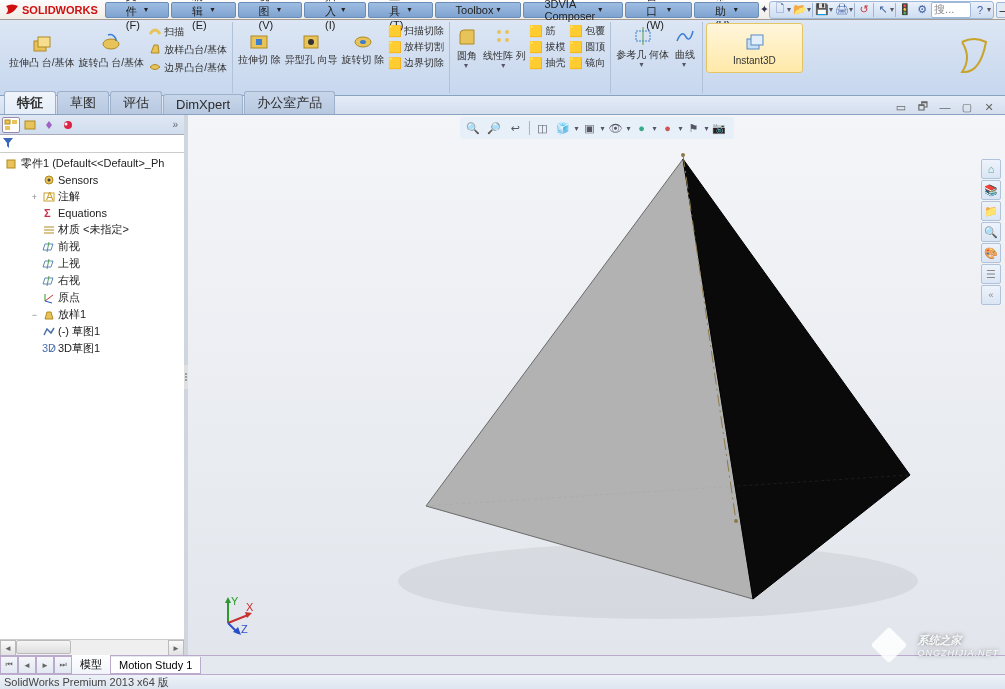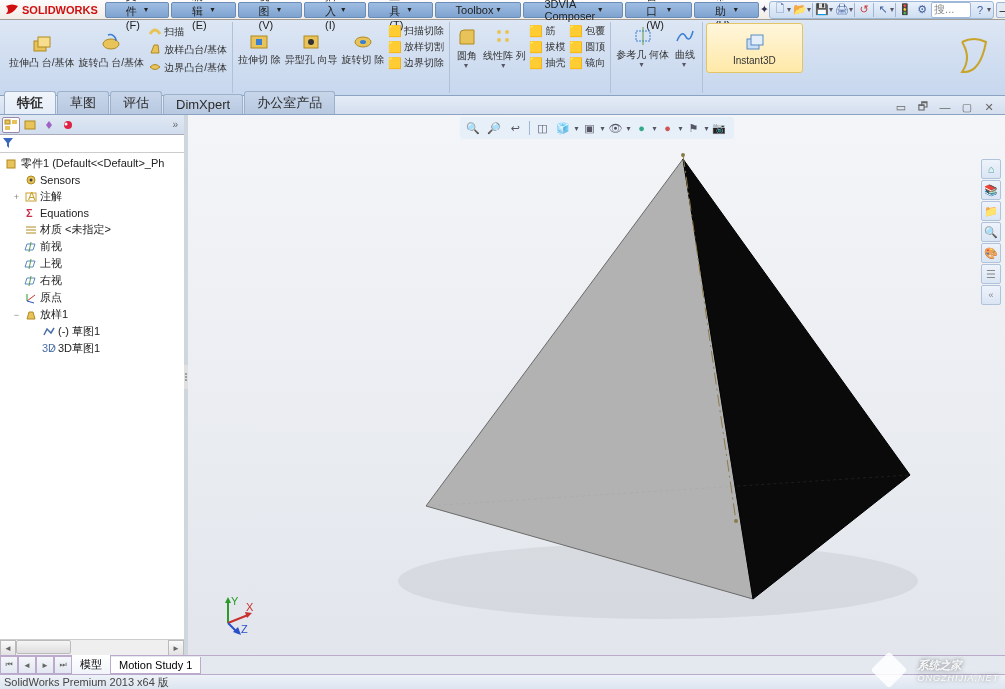--- a/index.html
+++ b/index.html
@@ -44,21 +44,21 @@
 .side-ic{width:18px;height:16px;display:flex;align-items:center;justify-content:center;border:1px solid transparent;border-radius:2px}
 .side-ic.active{background:#fff;border-color:#98a}
 .side-expand{margin-left:auto;font-size:10px;color:#666;padding:0 4px}
 .side-filter{height:18px;background:#fff;border-bottom:1px solid #ccc;display:flex;align-items:center;padding:0 2px}
 .filter-ic{width:14px;height:14px;color:#3a66bb}
 .tree{flex:1;background:#fff;overflow:auto;padding:2px 0}
 .tree-item{display:flex;align-items:center;padding:1px 0 1px 4px;gap:2px;white-space:nowrap}
 .tree-item .tw{width:9px;text-align:center;color:#888;font-size:9px}
 .tree-item .tic{width:15px;height:14px;display:flex;align-items:center;justify-content:center}
 .tree-item .tlb{font-size:11px;color:#222}
-.ind1{padding-left:12px}.ind2{padding-left:30px}
+.ind1{padding-left:30px}.ind2{padding-left:30px}
 .side-scroll{height:16px;background:#e8e8e8;border-top:1px solid #ccc;display:flex}
 .sb-btn{width:16px;height:16px;background:linear-gradient(#fafafa,#e2e2e2);border:1px solid #bbb;display:flex;align-items:center;justify-content:center;font-size:8px;color:#666}
 .sb-track{flex:1;background:#efefef}
 .sb-thumb{width:55px;height:14px;background:linear-gradient(#f5f5f5,#dedede);border:1px solid #bbb;border-radius:2px}
 
 .viewport{flex:1;background:linear-gradient(#f4f5f8,#e2e6ec);position:relative;overflow:hidden}
 .view-tb{position:absolute;top:2px;left:50%;transform:translateX(-50%);display:flex;align-items:center;gap:1px;background:rgba(230,238,248,.9);padding:2px 4px;border-radius:3px;z-index:5}
 .vt-btn{width:20px;height:18px;display:flex;align-items:center;justify-content:center;color:#556}
 .vt-sep{width:1px;height:14px;background:#a0b5d0;margin:0 2px}
 .vt-dd{font-size:8px;color:#556}
@@ -67,21 +67,21 @@
 .pyramid{position:absolute;top:36px;left:110px;width:650px;height:490px;z-index:1}
 .triad{position:absolute;left:28px;bottom:20px;width:40px;height:40px;z-index:3}
 
 .bottom-tabs{position:absolute;left:0;right:0;bottom:15px;height:19px;background:#e4e9f0;border-top:1px solid #bac;display:flex;align-items:center}
 .bt-nav{display:flex;height:100%}
 .bt-nav .nb{width:18px;height:18px;background:linear-gradient(#f4f6fa,#e2e8f1);border:1px solid #bac;display:flex;align-items:center;justify-content:center;font-size:8px;color:#666}
 .bt-tab{padding:2px 8px;background:#fff;border:1px solid #bac;border-top:none;font-size:11px;margin-left:-1px}
 .bt-tab.first{background:linear-gradient(#fff,#f0f4fa)}
 .statusbar{position:absolute;left:0;right:0;bottom:0;height:15px;background:linear-gradient(#eef2f8,#dde5f0);border-top:1px solid #bac;display:flex;align-items:center;padding:0 4px;font-size:10px;color:#444}
 
-.watermark{position:absolute;right:6px;bottom:6px;font-size:16px;color:rgba(255,255,255,.9);text-shadow:0 0 4px rgba(0,0,0,.5);font-style:italic;font-weight:bold;z-index:9;display:flex;align-items:center;gap:15px}
+.watermark{position:absolute;right:6px;bottom:31px;font-size:16px;color:rgba(255,255,255,.9);text-shadow:0 0 4px rgba(0,0,0,.5);font-style:italic;font-weight:bold;z-index:9;display:flex;align-items:center;gap:15px}
 .watermark .wlogo{width:26px;height:26px;background:rgba(255,255,255,.85);transform:rotate(45deg);border-radius:3px}
 </style>
 </head>
 <body>
 
 <div class="titlebar">
   <div class="logo">
     <svg width="16" height="14">
         <path d="M2 3 Q8 0 14 3 Q8 12 2 11 Q6 7 2 3" fill="#d01010"></path>
       </svg>

